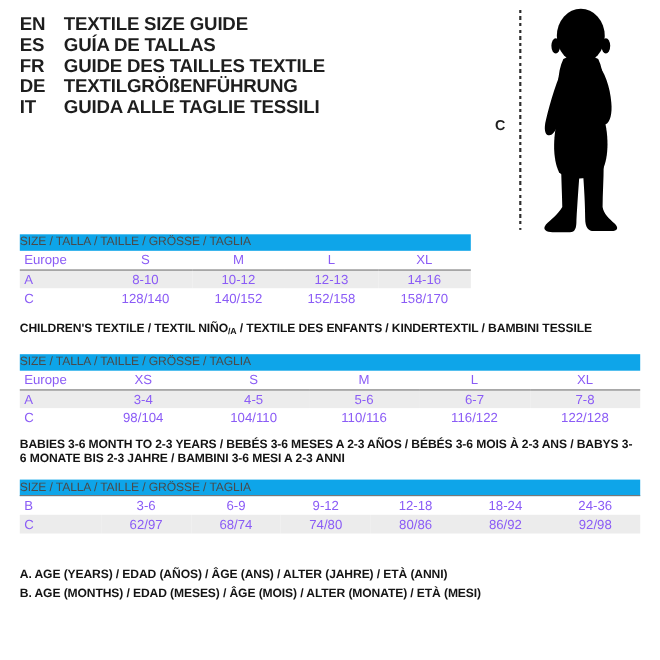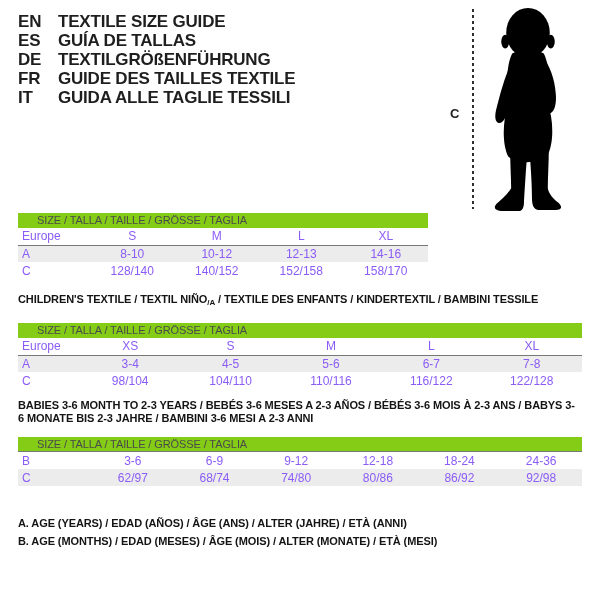--- a/index.html
+++ b/index.html
@@ -31,23 +31,23 @@
   .sec-title { font-weight: bold; font-size: 11px; letter-spacing: -0.1px; color: #141414; line-height: 13px; }
   .subscript { font-size: 8px; vertical-align: -2px; }
   .sec1 { margin-top: 106px; }
   .sec1 .sec-title { margin-bottom: 12px; }
   .sec2 { margin-top: 14px; }
   .sec2 .sec-title { margin-bottom: 14px; }
   .sec3 { margin-top: 10px; }
   .sec3 .sec-title { margin-bottom: 12px; max-width: 560px; }
 
   .size-bar {
-    background: #84cc16; color: #4a4a4a;
+    background: #0ea5e9; color: #4a4a4a;
     font-size: 11px; line-height: 15px; height: 15px;
-    padding-left: 19px; letter-spacing: -0.1px;
+    padding-left: 0; letter-spacing: -0.1px;
   }
   .size-bar.lined { border-bottom: 1px solid #787878; }
   .w-narrow { width: 410px; }
   .w-full { width: 564px; }
 
   table { border-collapse: collapse; table-layout: fixed; font-size: 12px; color: #8b5cf6; }
   td { height: 17px; padding: 0; text-align: center; font-weight: normal; white-space: nowrap; }
   td.lbl { text-align: left; padding-left: 4px; }
   tr.head { border-bottom: 1px solid #787878; }
   tr.stripe { background: #ececec; }
@@ -65,26 +65,26 @@
     <div class="langs">
       <div class="lang-row">
         <span class="lang-code">EN</span>
         <span class="lang-title">TEXTILE SIZE GUIDE</span>
       </div>
       <div class="lang-row">
         <span class="lang-code">ES</span>
         <span class="lang-title">GUÍA DE TALLAS</span>
       </div>
       <div class="lang-row">
+        <span class="lang-code">FR</span>
+        <span class="lang-title">GUIDE DES TAILLES TEXTILE</span>
+      </div>
+      <div class="lang-row">
         <span class="lang-code">DE</span>
         <span class="lang-title">TEXTILGRÖßENFÜHRUNG</span>
-      </div>
-      <div class="lang-row">
-        <span class="lang-code">FR</span>
-        <span class="lang-title">GUIDE DES TAILLES TEXTILE</span>
       </div>
       <div class="lang-row">
         <span class="lang-code">IT</span>
         <span class="lang-title">GUIDA ALLE TAGLIE TESSILI</span>
       </div>
     </div>
 
     <div class="sec1">
       <div class="size-bar w-narrow">SIZE / TALLA / TAILLE / GRÖSSE / TAGLIA</div>
       <table class="w-narrow">

